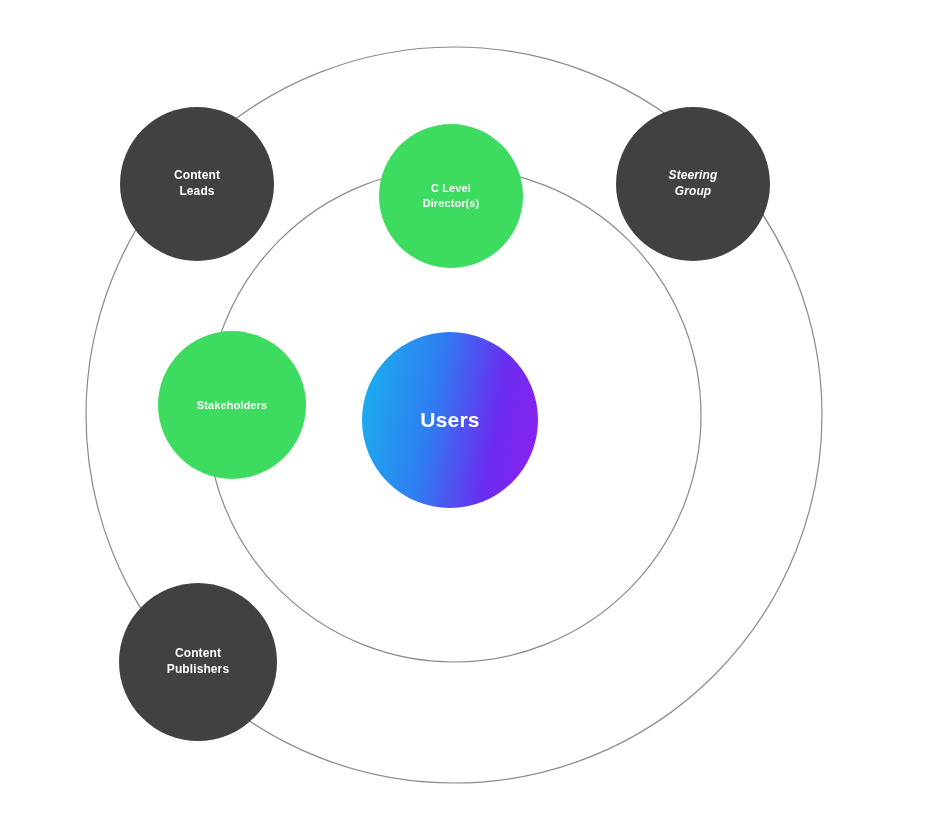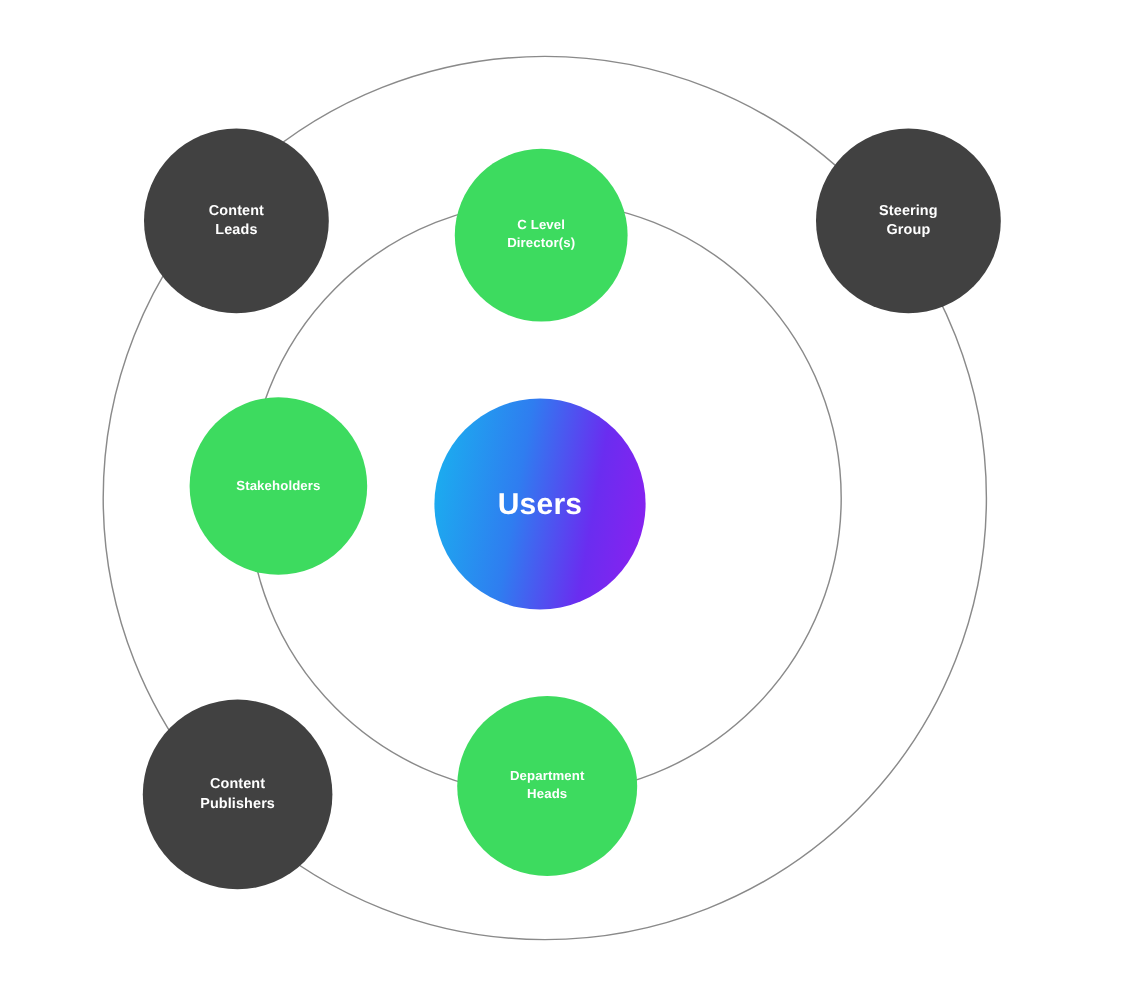--- a/index.html
+++ b/index.html
@@ -45,61 +45,57 @@
   }
   .node.dark {
     background: #414141;
     font-size: 12px;
   }
   .node.green {
     background: #3ddb5f;
     font-size: 11px;
   }
   .node.center {
-    font-size: 25px;
+    font-size: 21px;
     letter-spacing: 0.2px;
     background: linear-gradient(100deg, #18b4ef 0%, #2f7df0 40%, #6a2df0 72%, #8f1ff0 100%);
   }
 </style>
 </head>
 <body>
 
 <div id="stage">
 
   <svg id="rings" viewBox="0 0 939 837">
     <circle cx="454" cy="415" r="368" fill="none" stroke="#8a8a8a" stroke-width="1.2"></circle>
     <circle cx="454" cy="415" r="247" fill="none" stroke="#8a8a8a" stroke-width="1.2"></circle>
   </svg>
 
   <div class="node dark" style="left:120px; top:107px; width:154px; height:154px;">
     <span class="node-label">Content
 Leads</span>
   </div>
 
-  <div class="node dark" style="left:680px; top:107px; width:154px; height:154px;">
+  <div class="node dark" style="left:616px; top:107px; width:154px; height:154px;font-style:italic;">
     <span class="node-label">Steering
 Group</span>
   </div>
 
   <div class="node dark" style="left:119px; top:583px; width:158px; height:158px;">
     <span class="node-label">Content
 Publishers</span>
   </div>
 
 
   <div class="node green" style="left:379px; top:124px; width:144px; height:144px;">
     <span class="node-label">C Level
 Director(s)</span>
   </div>
 
 
-  <div class="node green" style="left:381px; top:580px; width:150px; height:150px;">
-    <span class="node-label">Department
-Heads</span>
-  </div>
 
   <div class="node green" style="left:158px; top:331px; width:148px; height:148px;">
     <span class="node-label">Stakeholders</span>
   </div>
 
   <div class="node center" style="left:362px; top:332px; width:176px; height:176px;">
     <span class="node-label">Users</span>
   </div>
 
 </div>

